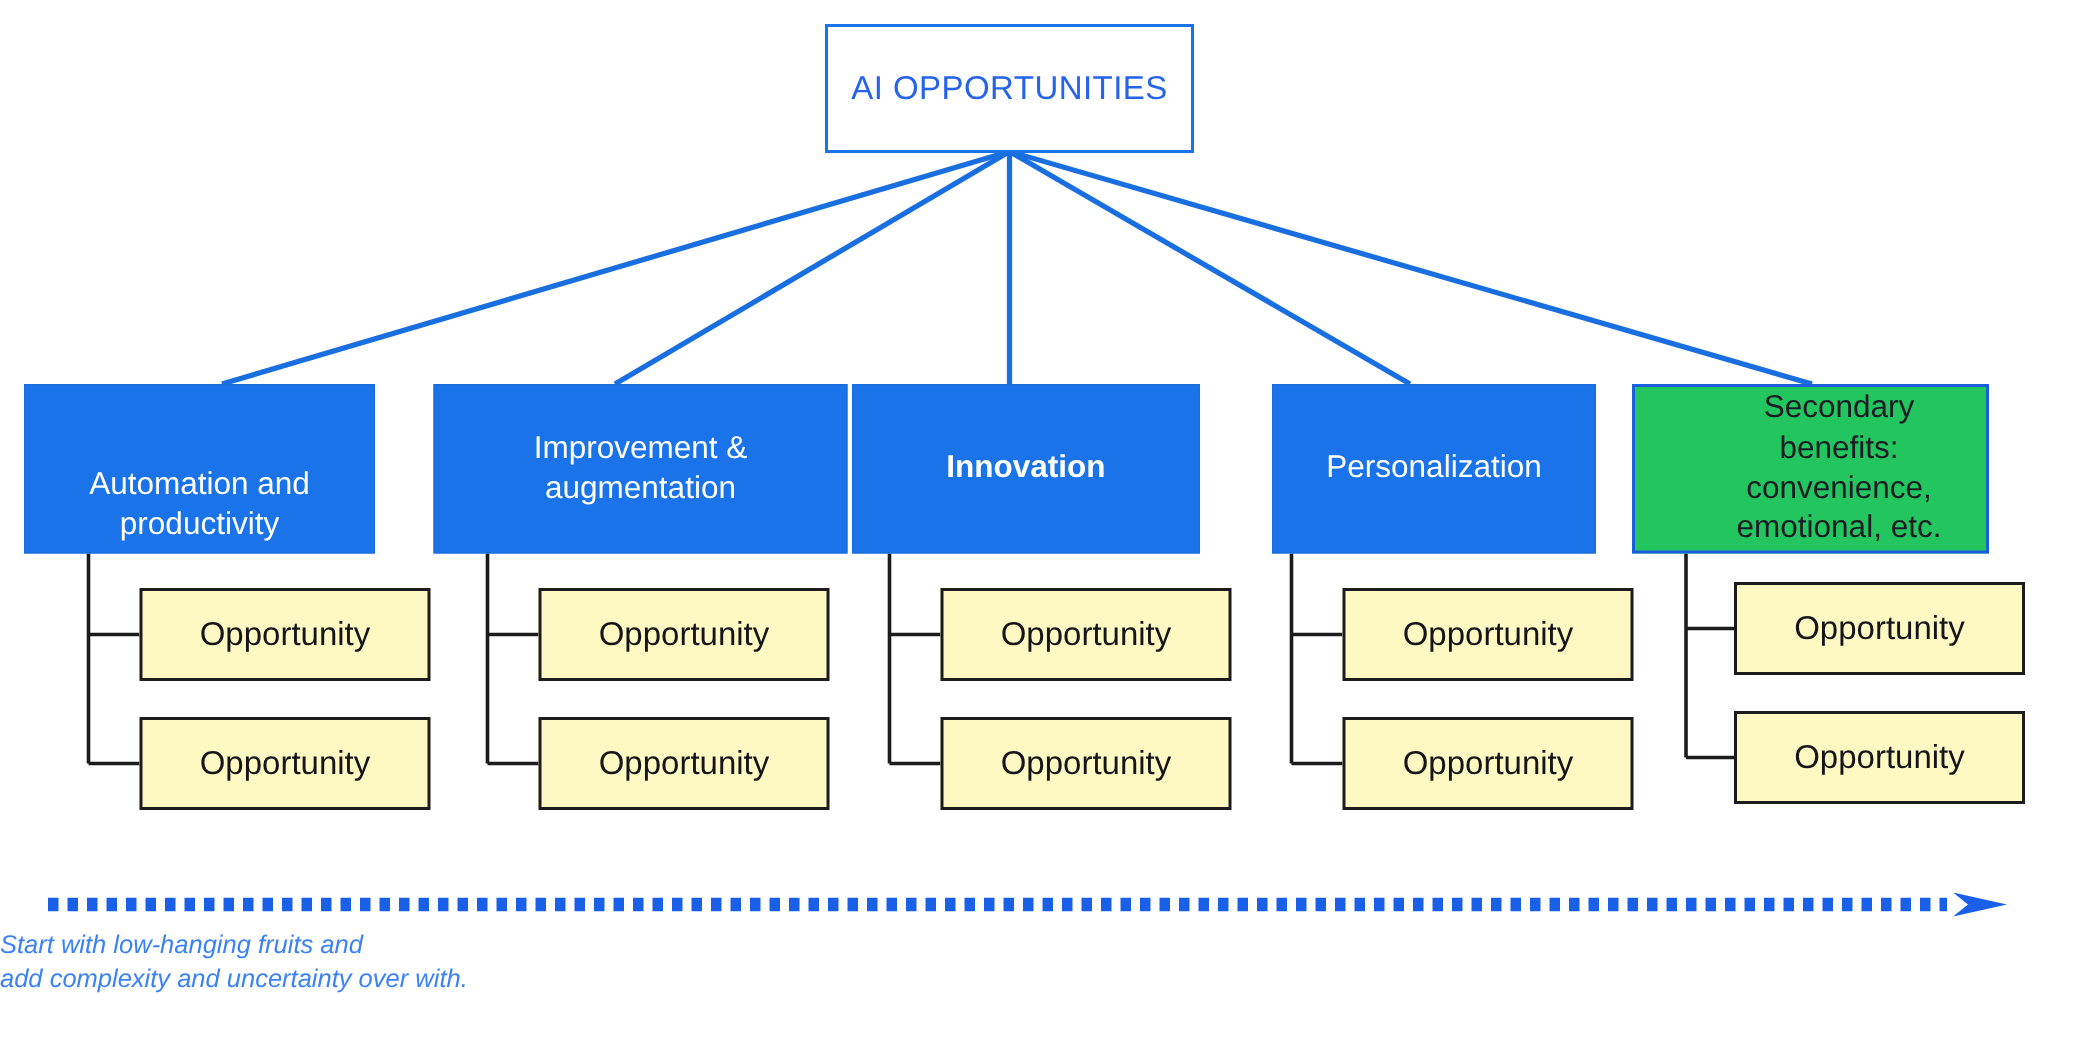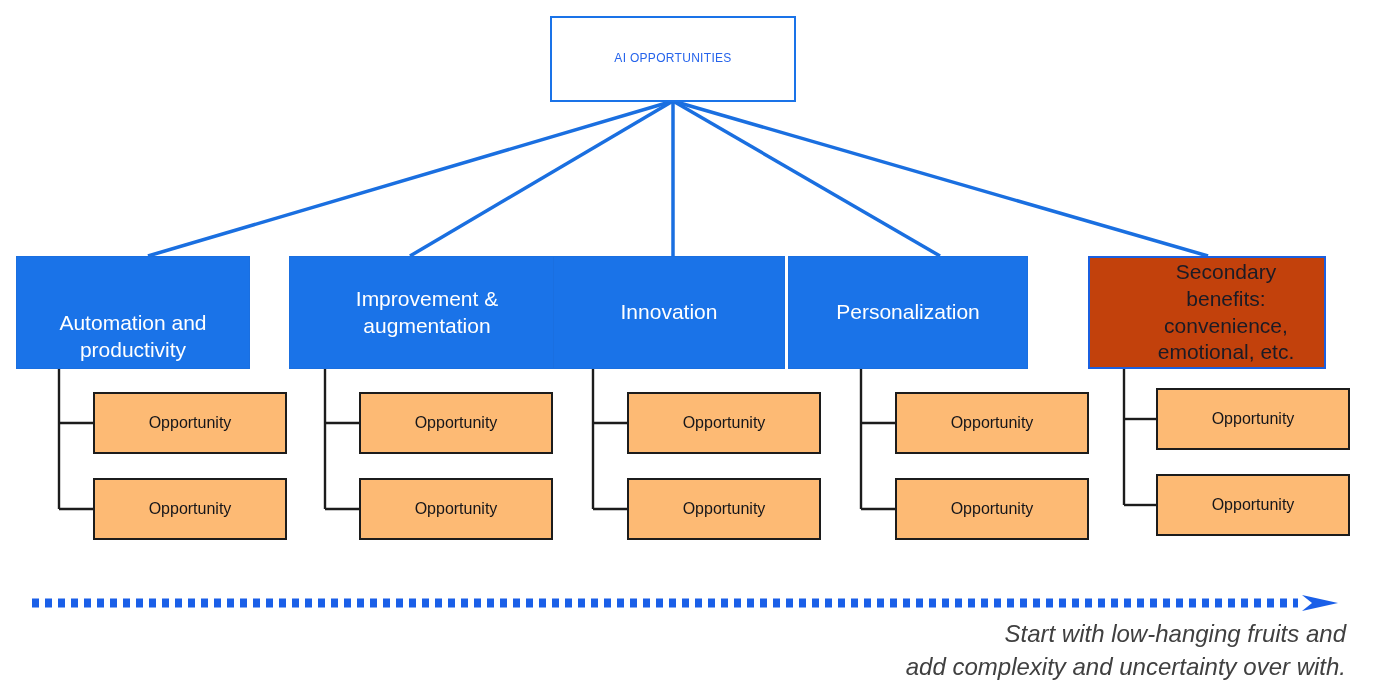--- a/index.html
+++ b/index.html
@@ -37,72 +37,72 @@
   }
   
   .root-node {
     left: 550px;
     top: 16px;
     width: 246px;
     height: 86px;
     border: 2px solid #1a73e8;
     background: #ffffff;
     color: #2563eb;
-    font-size: 12px;
+    font-size: 22px;
     letter-spacing: 0.3px;
   }
   
   .cat-node {
     top: 256px;
     height: 113px;
     border: 1px solid #1a6fe0;
     background: #1a73e8;
     color: #ffffff;
     font-size: 21px;
     padding: 4px 10px;
   }
   
   .cat-node.outlined {
-    background: #c2410c;
+    background: #22c55e;
     border: 2px solid #1a5fe0;
     color: #1b1b25;
     padding-left: 48px;
   }
   .cat-1 { left: 16px;   width: 234px; align-items: flex-end; }
   .cat-2 { left: 289px;  width: 276px; }
-  .cat-3 { left: 553px;  width: 232px; }
-  .cat-4 { left: 788px;  width: 240px; }
+  .cat-3 { left: 568px;  width: 232px; font-weight: bold; }
+  .cat-4 { left: 848px;  width: 216px; }
   .cat-5 { left: 1088px; width: 238px; }
 
   
   .opp-node {
     height: 62px;
     border: 2px solid #1c1c1c;
-    background: #fdba74;
+    background: #fef9c3;
     color: #16161a;
-    font-size: 16px;
+    font-size: 22px;
   }
 
   
   .timeline {
     position: absolute;
     left: 30px;
     top: 595px;
     width: 1310px;
     height: 16px;
   }
   .caption {
     position: absolute;
     left: 0;
     top: 618px;
     width: 1346px;
-    text-align: right;
+    text-align: left;
     font-style: italic;
-    font-size: 24px;
-    color: #404040;
+    font-size: 17px;
+    color: #3b82f6;
     line-height: 1.36;
   }
   .caption span { display: block; }
 </style>
 </head>
 <body>
 
 <div id="canvas">
 
   <svg id="edges" viewBox="0 0 1400 694" xmlns="http://www.w3.org/2000/svg">

